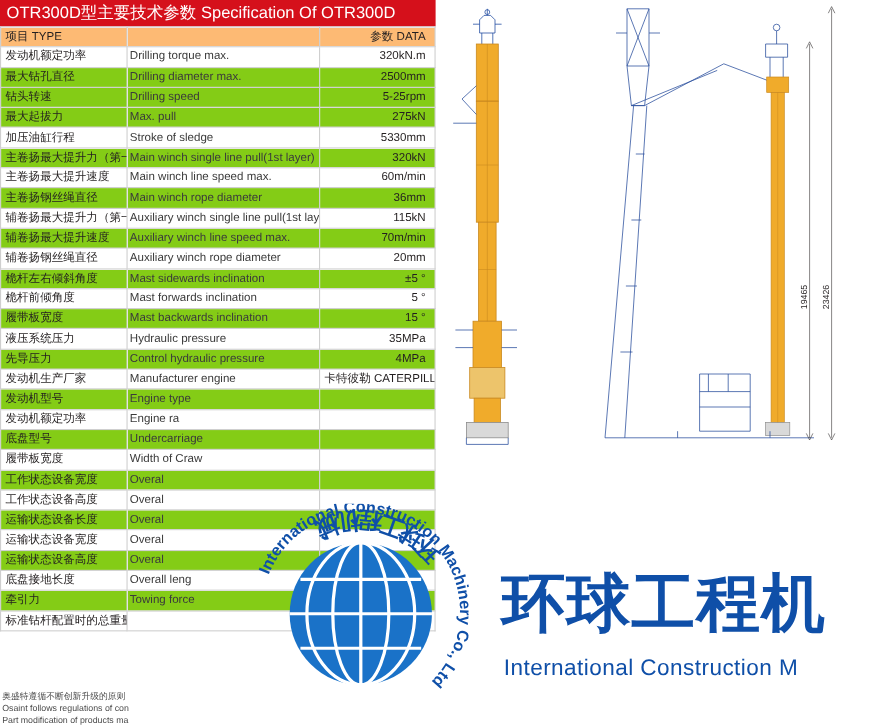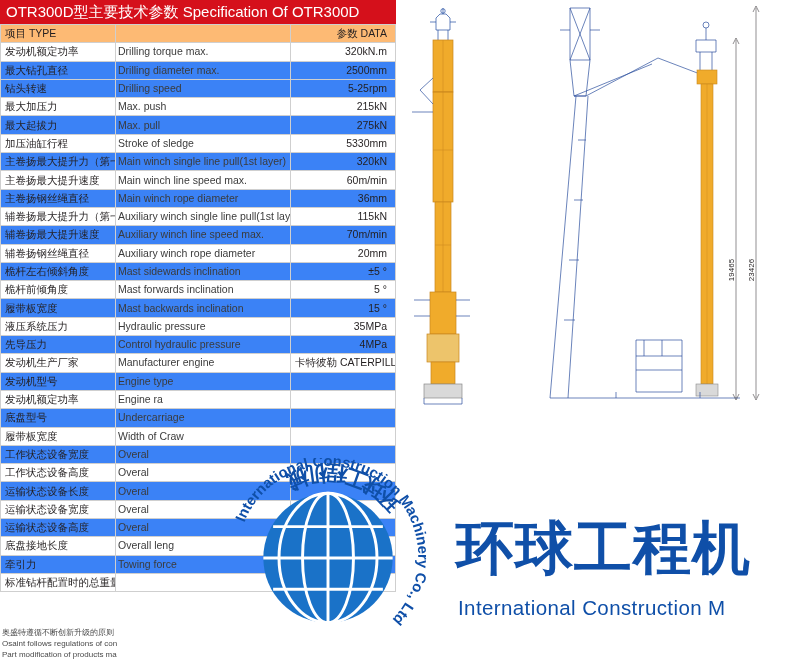--- a/index.html
+++ b/index.html
@@ -66,21 +66,21 @@
     padding-right: 8px;
   }
   table.spec tr.hdr td {
     background: #fdba74;
     font-weight: normal;
   }
   table.spec tr.hdr td.val {
     text-align: right;
   }
   table.spec tr.alt td {
-    background: #3b82f6;
+    background: #84cc16;
   }
 
   .footnotes {
     position: absolute;
     left: 2px;
     bottom: 2px;
     width: 390px;
     font-size: 8px;
     color: #4a4a4a;
     line-height: 11px;
@@ -158,25 +158,20 @@
         </tr>
         <tr class="alt">
           <td class="lbl-cn">最大钻孔直径</td>
           <td class="lbl-en">Drilling diameter max.</td>
           <td class="val">2500mm</td>
         </tr>
         <tr class="alt">
           <td class="lbl-cn">钻头转速</td>
           <td class="lbl-en">Drilling speed</td>
           <td class="val">5-25rpm</td>
-        </tr>
-        <tr>
-          <td class="lbl-cn">最大加压力</td>
-          <td class="lbl-en">Max. push</td>
-          <td class="val">215kN</td>
         </tr>
         <tr class="alt">
           <td class="lbl-cn">最大起拔力</td>
           <td class="lbl-en">Max. pull</td>
           <td class="val">275kN</td>
         </tr>
         <tr>
           <td class="lbl-cn">加压油缸行程</td>
           <td class="lbl-en">Stroke of sledge</td>
           <td class="val">5330mm</td>

